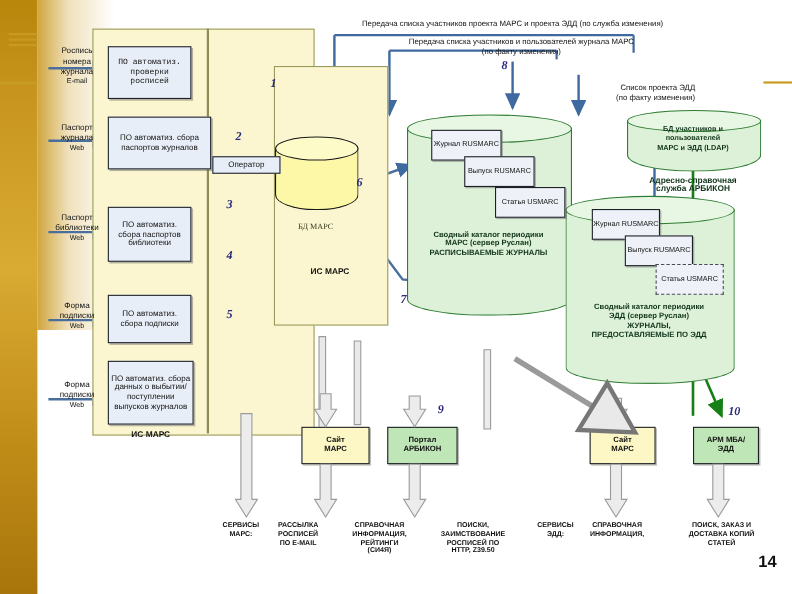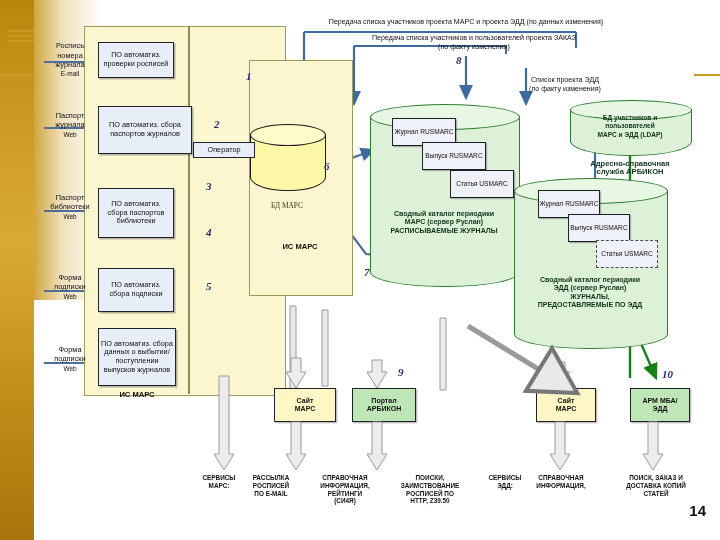--- a/index.html
+++ b/index.html
@@ -231,21 +231,21 @@
       <span>Форма</span>
       <span>подписки</span>
       <span class="sub">Web</span>
     </div>
     <div class="node inlabel" style="left:4px;top:324px;width:60px;height:34px;">
       <span>Форма</span>
       <span>подписки</span>
       <span class="sub">Web</span>
     </div>
 
-    <div class="node swbox" style="left:62px;top:24px;width:76px;height:36px;">ПО автоматиз. проверки росписей</div>
+    <div class="node swbox" style="left:62px;top:24px;width:76px;height:48px;font-family:Liberation Mono, monospace;">ПО автоматиз. проверки росписей</div>
     <div class="node swbox" style="left:62px;top:88px;width:94px;height:48px;">ПО автоматиз. сбора паспортов журналов</div>
     <div class="node swbox" style="left:62px;top:170px;width:76px;height:50px;">ПО автоматиз. сбора паспортов библиотеки</div>
     <div class="node swbox" style="left:62px;top:250px;width:76px;height:44px;">ПО автоматиз. сбора подписки</div>
     <div class="node swbox" style="left:62px;top:310px;width:78px;height:58px;">ПО автоматиз. сбора данных о выбытии/ поступлении выпусков журналов</div>
 
     <div class="node caption" style="left:58px;top:372px;width:86px;">ИС МАРС</div>
 
     <div class="node swbox plain" style="left:157px;top:124px;width:62px;height:16px;">Оператор</div>
 
     <div class="cyl cyl-yellow" style="left:214px;top:106px;width:74px;height:76px;">
@@ -289,26 +289,26 @@
     <div class="cyl-label" style="left:534px;top:96px;width:120px;font-size:6.6px;">
       <div>БД  участников и</div>
       <div>пользователей</div>
       <div>МАРС и ЭДД (LDAP)</div>
     </div>
     <div class="cyl-label" style="left:524px;top:142px;width:140px;font-size:7.6px;">
       <div>Адресно-справочная</div>
       <div>служба АРБИКОН</div>
     </div>
 
-    <div class="node toptext" style="left:250px;top:0px;width:360px;">Передача списка участников проекта МАРС и проекта ЭДД (по данных изменения)</div>
+    <div class="node toptext" style="left:250px;top:0px;width:360px;">Передача списка участников проекта МАРС и проекта ЭДД (по служба изменения)</div>
     <div class="node toptext" style="left:288px;top:16px;width:300px;">
-      <div>Передача списка участников и пользователей проекта ЗАКАЗ</div>
+      <div>Передача списка участников и пользователей журнала МАРС</div>
       <div>(по факту изменения)</div>
     </div>
-    <div class="node toptext" style="left:474px;top:58px;width:110px;">
+    <div class="node toptext" style="left:486px;top:58px;width:110px;text-align:right;">
       <div>Список проекта ЭДД</div>
       <div>(по факту изменения)</div>
     </div>
 
     <div class="num" style="left:210px;top:52px;">1</div>
     <div class="num" style="left:178px;top:100px;">2</div>
     <div class="num" style="left:170px;top:162px;">3</div>
     <div class="num" style="left:170px;top:208px;">4</div>
     <div class="num" style="left:170px;top:262px;">5</div>
     <div class="num" style="left:288px;top:142px;">6</div>

